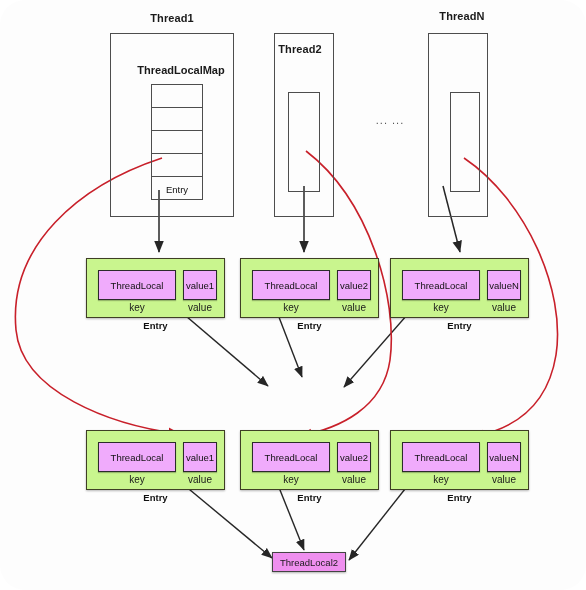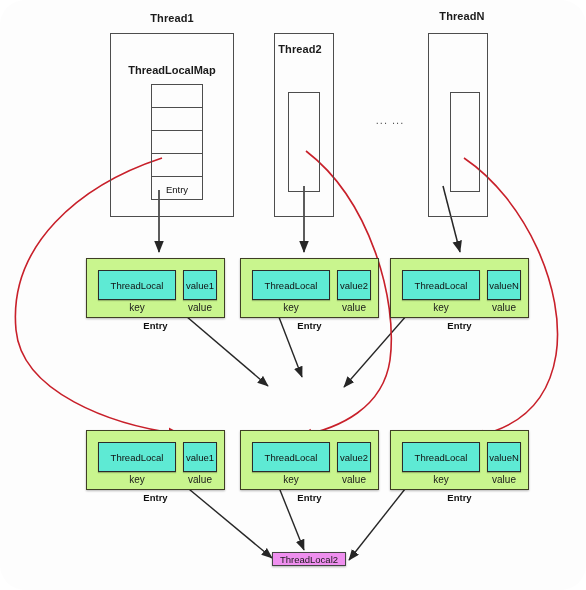--- a/index.html
+++ b/index.html
@@ -84,21 +84,21 @@
   
   .entry-card {
     position: absolute;
     background: #c9f58e;
     border: 1.4px solid #3f3f25;
     box-sizing: border-box;
     box-shadow: 0 1px 2px rgba(0,0,0,0.28);
   }
   .slot {
     position: absolute;
-    background: #5eead4;
+    background: #f0abfc;
     border: 1.4px solid #2b2b2b;
     box-sizing: border-box;
     display: flex;
     align-items: center;
     justify-content: center;
     font-size: 9.5px;
     color: #111;
     box-shadow: 0 1px 1px rgba(0,0,0,0.25);
   }
   .slot-caption {
@@ -180,21 +180,21 @@
     <g>
       <path d="M 306,151 C 370,200 398,300 390,360 C 383,408 340,428 300,436" fill="none" stroke="#c8202a" stroke-width="1.6" marker-end="url(#arrowRed)"></path>
     </g>
     <g>
       <path d="M 464,158 C 526,200 566,290 556,355 C 547,410 510,430 472,437" fill="none" stroke="#c8202a" stroke-width="1.6" marker-end="url(#arrowRed)"></path>
     </g>
   </svg>
 
   <div class="thread-title" style="left:110px; top:12px; width:124px;">Thread1</div>
   <div class="thread-box" style="left:110px; top:33px; width:124px; height:184px;"></div>
-  <div class="tlm-title" style="left:110px; top:64px; width:124px;">ThreadLocalMap</div>
+  <div class="tlm-title" style="left:110px; top:64px; width:124px;padding-left:9px;">ThreadLocalMap</div>
   <div class="map-table" style="left:151px; top:84px; width:52px; height:116px;">
     <div class="map-row" style="height:23px;">
       <div class="rowlabel"></div>
     </div>
     <div class="map-row" style="height:23px;">
       <div class="rowlabel"></div>
     </div>
     <div class="map-row" style="height:23px;">
       <div class="rowlabel"></div>
     </div>
@@ -258,15 +258,15 @@
   <div class="entry-caption" style="left:240px; top:492px; width:139px;">Entry</div>
 
   <div class="entry-card" style="left:390px; top:430px; width:139px; height:60px;">
     <div class="slot" style="left:11px; top:11px; width:78px; height:30px;">ThreadLocal</div>
     <div class="slot" style="left:96px; top:11px; width:34px; height:30px;">valueN</div>
     <div class="slot-caption" style="left:11px; top:43px; width:78px;">key</div>
     <div class="slot-caption" style="left:96px; top:43px; width:34px;">value</div>
   </div>
   <div class="entry-caption" style="left:390px; top:492px; width:139px;">Entry</div>
 
-  <div class="target-box pink" style="left:272px; top:552px; width:74px; height:14px;">ThreadLocal2</div>
+  <div class="target-box pink" style="left:272px; top:552px; width:74px; height:20px;">ThreadLocal2</div>
 
 </div>
 
 </body></html>

